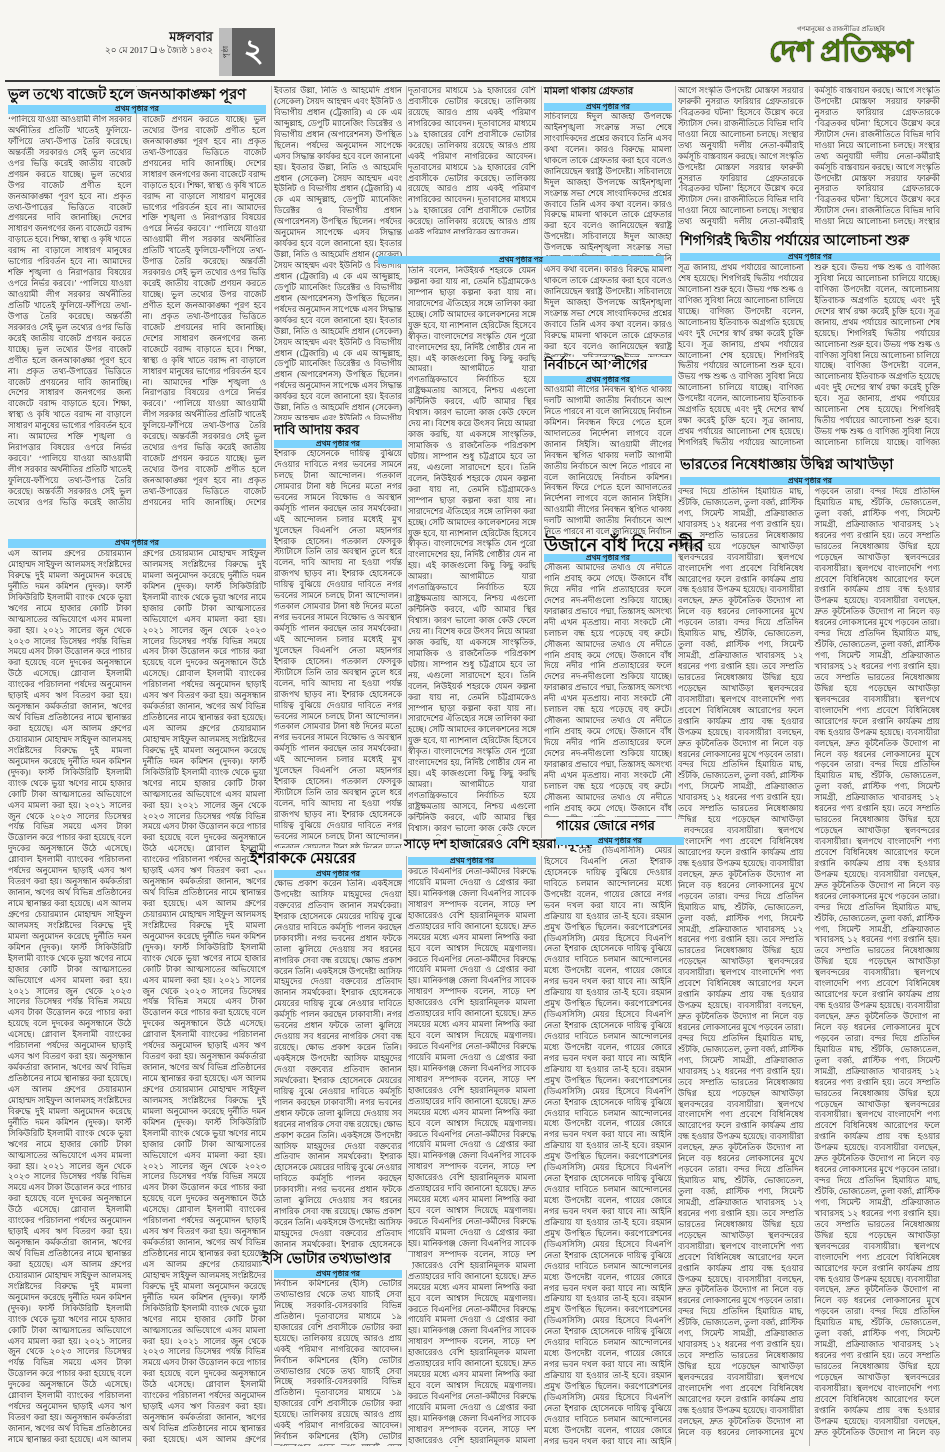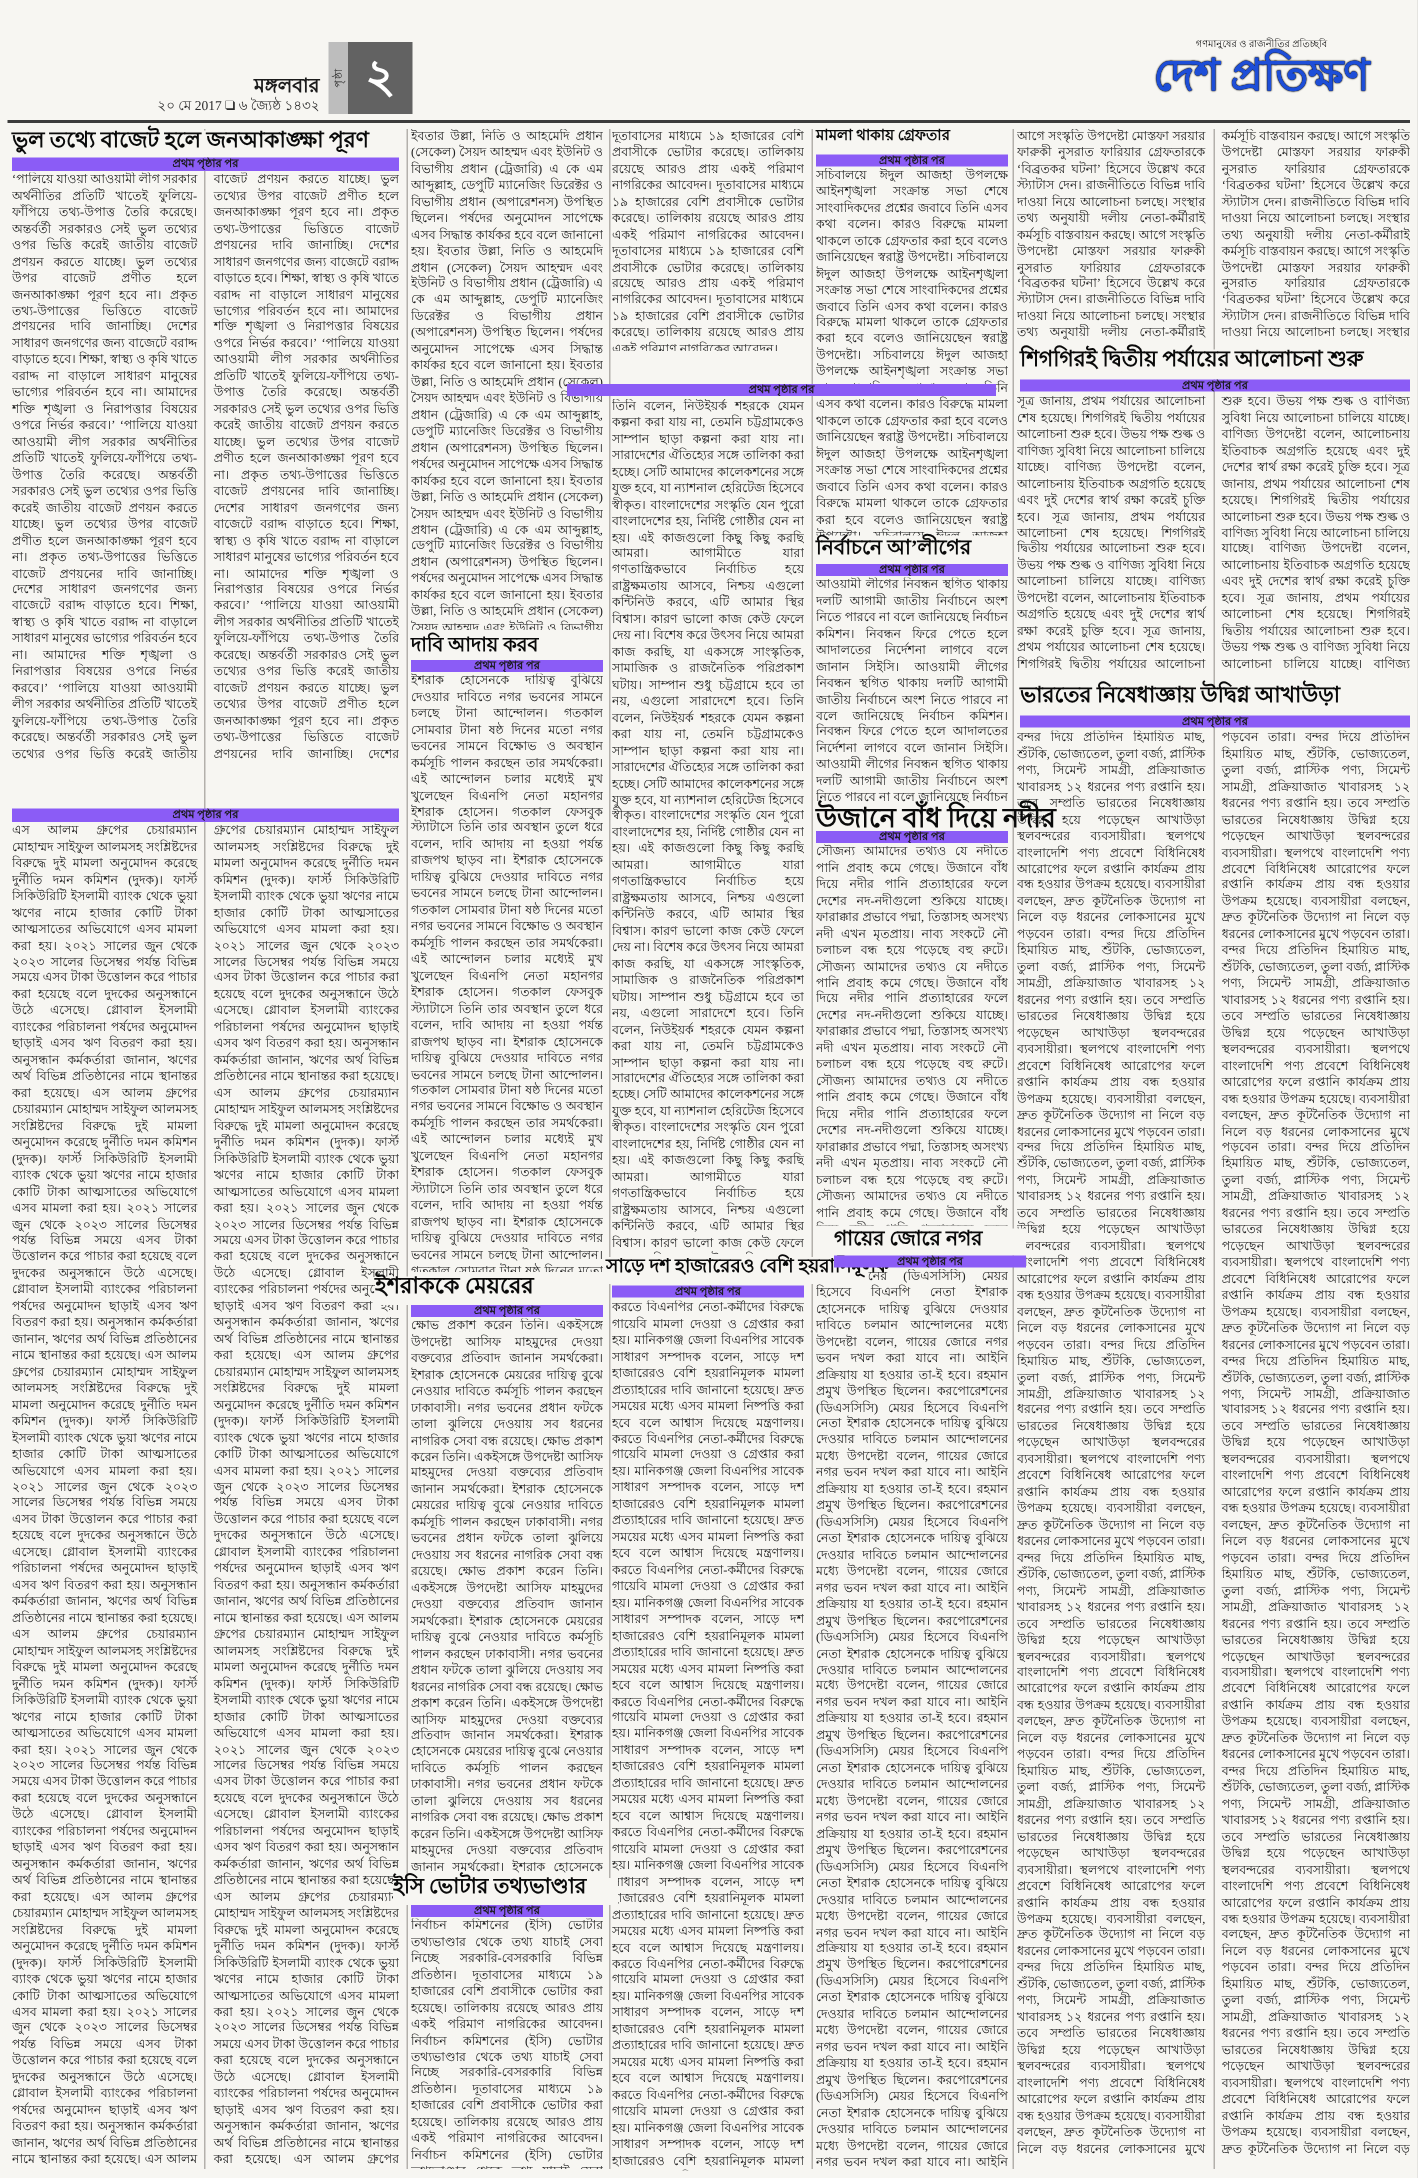--- a/index.html
+++ b/index.html
@@ -3,59 +3,59 @@
 <meta charset="utf-8">
 <style>
   html,body{margin:0;padding:0;background:#d8d6d2;}
   .page{
     position:relative;width:945px;height:1452px;margin:0 auto;
     background:#f7f6f2;color:#1c1c1c;overflow:hidden;
     font-family:"Liberation Serif","DejaVu Serif",serif;
   }
   
   .date-block{position:absolute;left:55px;top:29px;width:158px;text-align:right;line-height:1.25;}
-  .date-block .day{font-size:13px;font-weight:bold;margin-top:20px;}
+  .date-block .day{font-size:13px;font-weight:bold;}
   .date-block .date{font-size:9px;color:#2a2a2a;}
   .page-tab{
     position:absolute;left:219px;top:28px;width:13px;height:48px;background:#bdbdbd;
     display:flex;align-items:center;justify-content:center;
   }
   .page-tab span{
     writing-mode:vertical-rl;transform:rotate(180deg);
     font-size:7px;color:#222;letter-spacing:1px;
   }
   .page-num{
     position:absolute;left:232px;top:28px;width:43px;height:48px;background:#626262;
     color:#fff;font-size:31px;font-weight:bold;display:flex;align-items:center;justify-content:center;
   }
   .section-title{position:absolute;left:288px;top:33px;font-size:27px;font-weight:bold;letter-spacing:.5px;}
   .logo-block{position:absolute;left:742px;top:24px;width:198px;text-align:center;}
   .logo-block .tagline{font-size:6.5px;color:#111;margin-bottom:1px;}
   .logo-block .logo-text{
-    font-size:29px;font-weight:900;color:#1d4ed8;line-height:1.05;
+    font-size:29px;font-weight:900;color:#4d7c0f;line-height:1.05;
     text-shadow:0 0 1px #050505,0 0 1px #050505;
     font-family:Liberation Serif, serif;
   }
   .rule-h{position:absolute;left:5px;top:80px;width:935px;height:2px;background:#3c3c3c;}
   
   .vrule{position:absolute;top:86px;width:1px;height:1360px;background:#b3b0ab;}
   
   .blk{position:absolute;overflow:hidden;}
   .body-txt{
     font-size:8.3px;line-height:1.32;text-align:justify;color:#202020;
     word-break:break-word;
   }
   .two-col{column-count:2;column-gap:11px;}
   .headline{
     font-weight:bold;color:#0a0a0a;text-align:left;white-space:nowrap;
     overflow:visible;background:#f7f6f2;z-index:3;line-height:1.05;
   }
   .cont-label{
     font-size:7.5px;font-weight:bold;text-align:center;color:#1a1a1a;
-    background:#8b5cf6;z-index:3;line-height:1;
+    background:#7dd3fc;z-index:3;line-height:1;
   }
   .z1{z-index:1;}
 </style>
 </head>
 <body>
 
 <div class="page">
 
   <div class="date-block">
     <div class="day">মঙ্গলবার</div>

